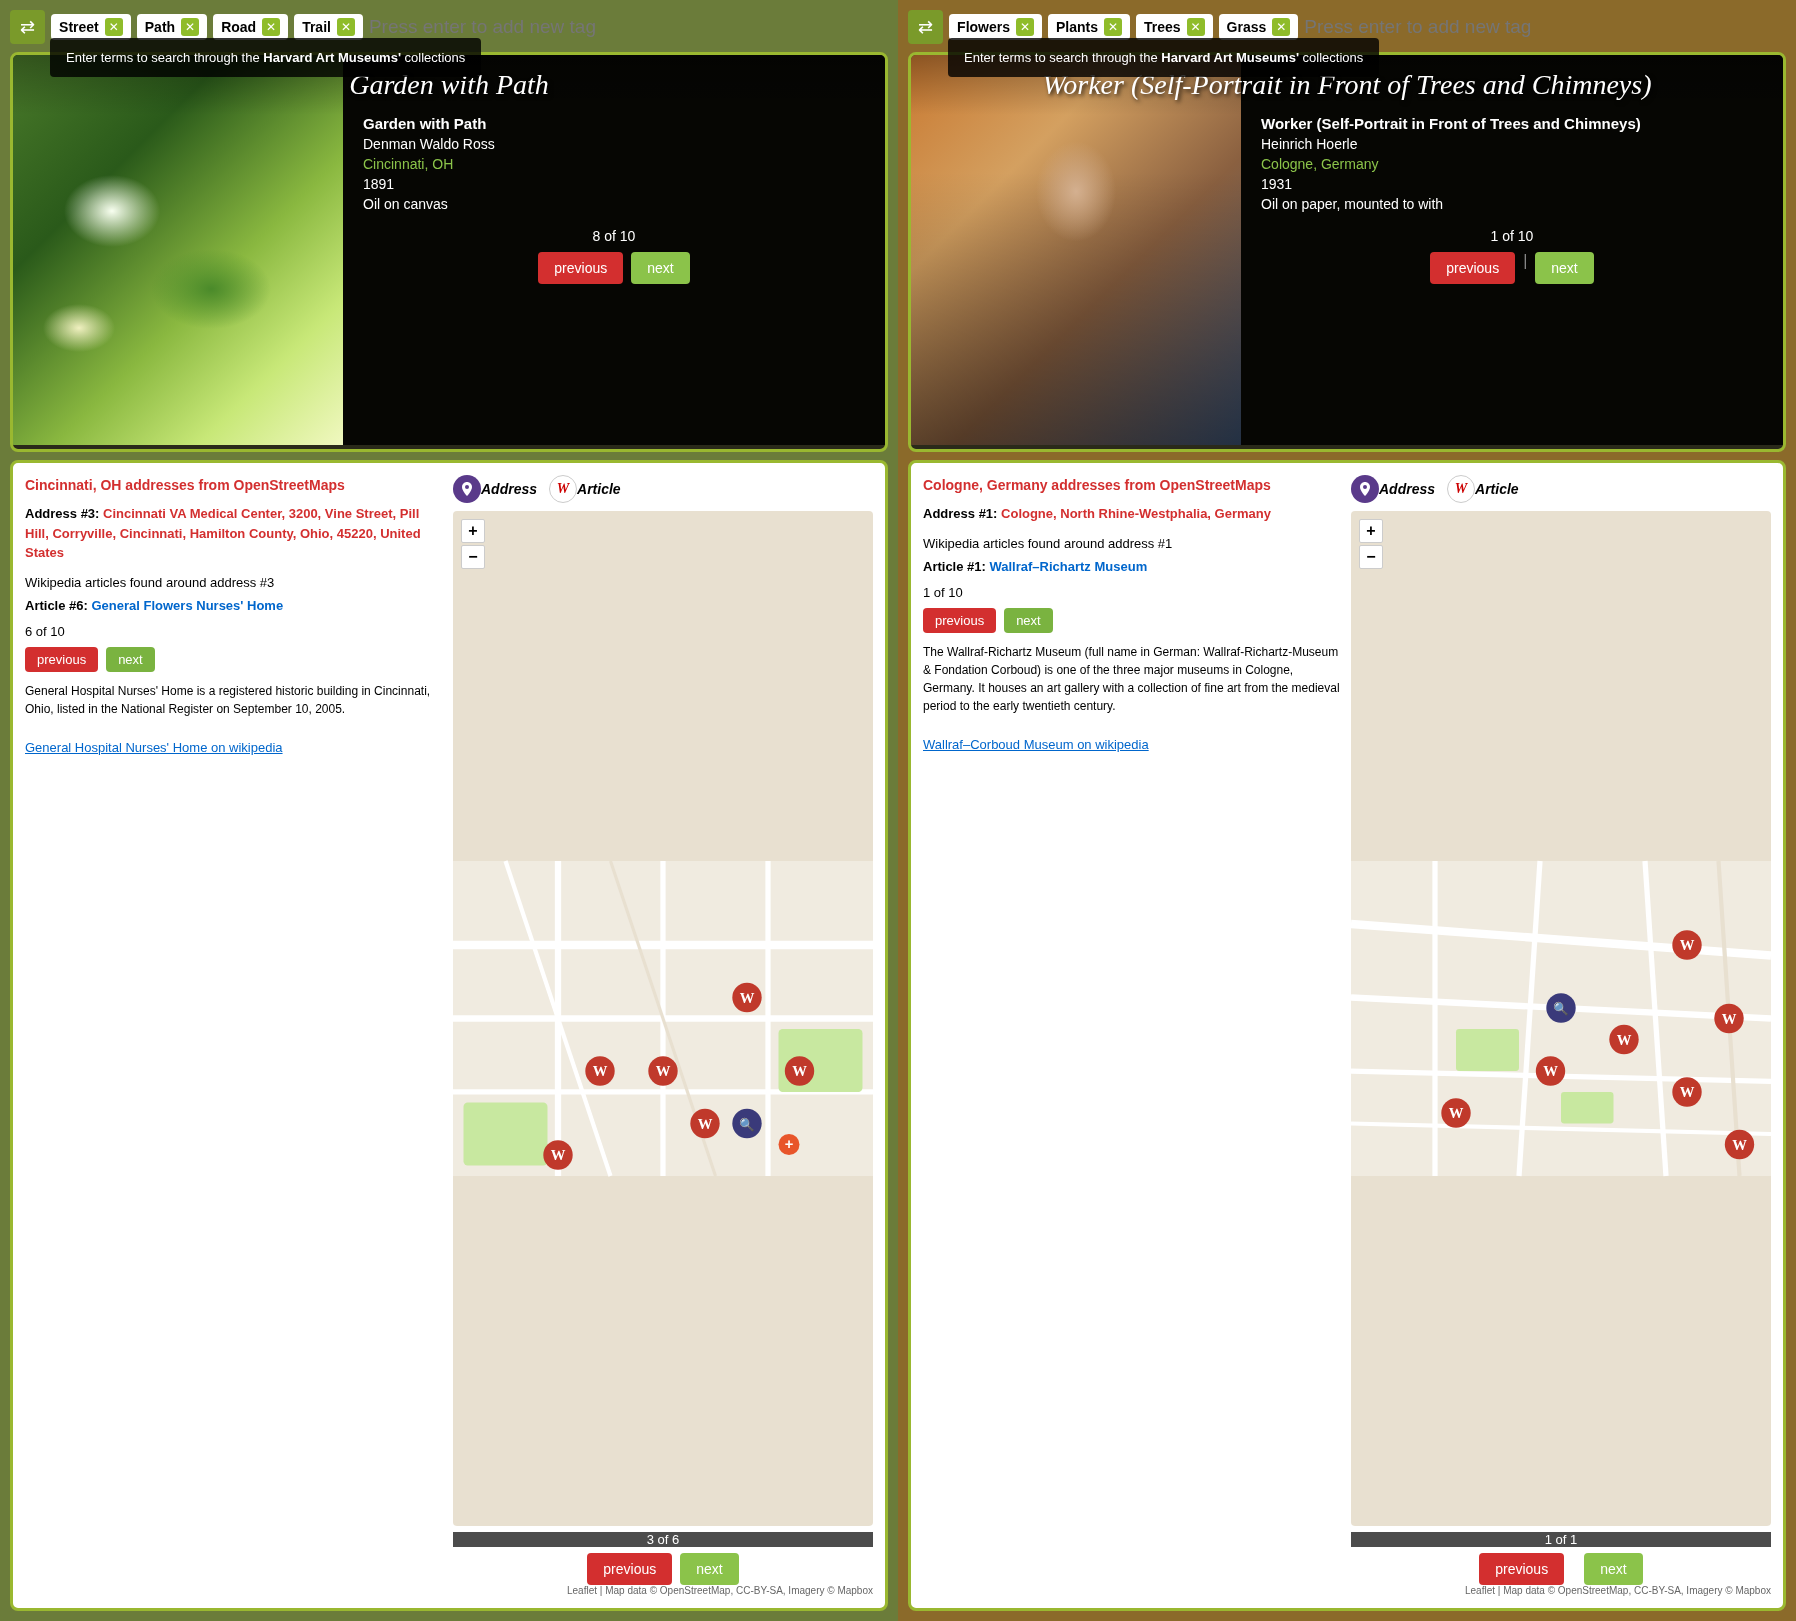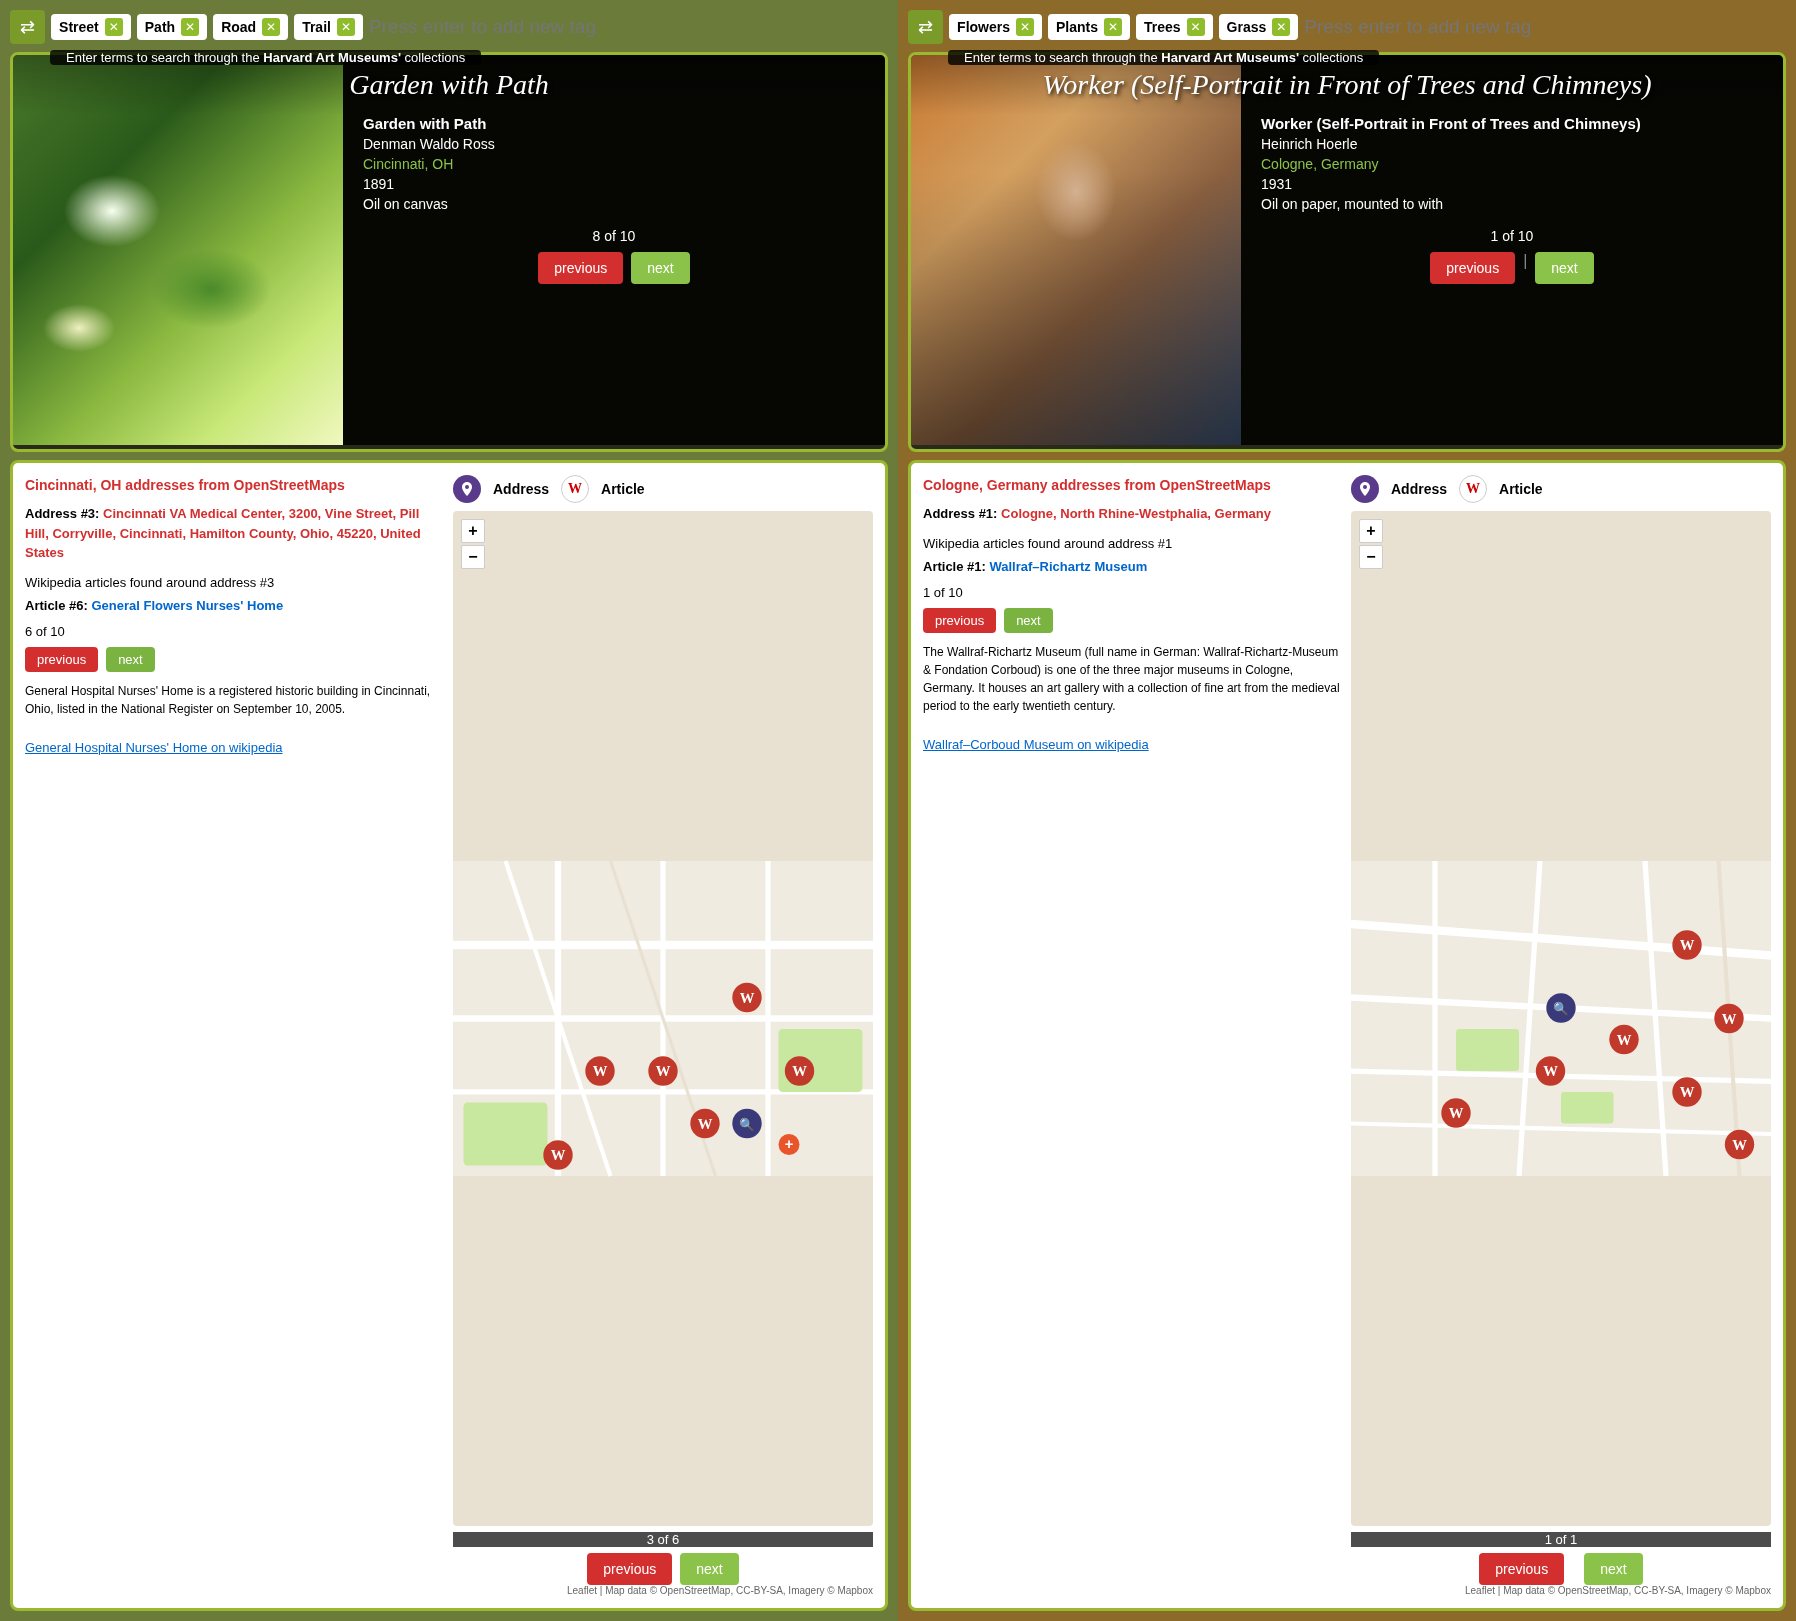--- a/index.html
+++ b/index.html
@@ -64,26 +64,26 @@
       background: transparent;
       border: none;
       outline: none;
       color: #888;
       font-size: 19px;
       min-width: 200px;
     }
     .search-hint {
       background: rgba(0,0,0,0.8);
       color: white;
-      padding: 0 16px;
+      padding: 12px 16px;
       border-radius: 4px;
       font-size: 13px;
       text-align: center;
       position: absolute;
-      top: 40px;
+      top: 28px;
       left: 40px;
       z-index: 10;
       white-space: nowrap;
     }
     .search-hint strong { font-weight: bold; }
 
     
     .artwork-card {
       border: 3px solid #9ab830;
       border-radius: 8px;
@@ -219,24 +219,25 @@
     
     .map-tabs {
       display: flex;
       align-items: center;
       gap: 12px;
       margin-bottom: 8px;
     }
     .map-tab {
       display: flex;
       align-items: center;
-      gap: 12px;
+      gap: 0;
       cursor: pointer;
       font-size: 14px;
       font-weight: bold;
+      font-style: italic;
     }
     .tab-icon {
       width: 28px;
       height: 28px;
       border-radius: 50%;
       display: flex;
       align-items: center;
       justify-content: center;
       font-size: 12px;
     }

